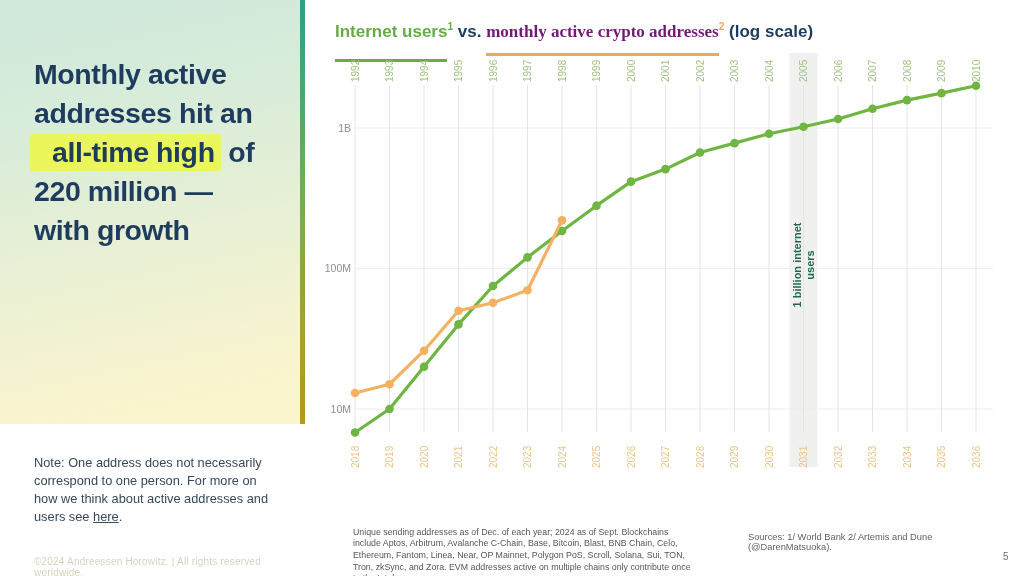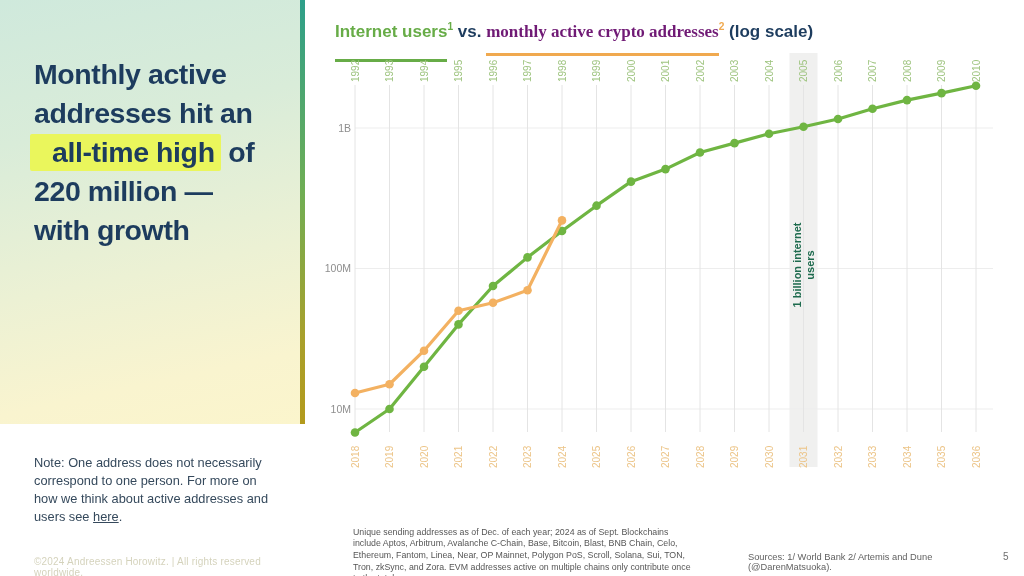--- a/index.html
+++ b/index.html
@@ -52,21 +52,21 @@
   .chart-title .s2{color:#701a75;border-bottom:3px solid #f0a94f;padding-bottom:12px;font-family:Liberation Serif, serif;}
   .chart-title sup{font-size:60%;vertical-align:super;}
   .chart-title .sup1{color:#67ac47;}
   .chart-title .sup2{color:#f0a94f;}
   #chart-svg{position:absolute;left:0;top:45px;}
   .footnote{
     position:absolute;left:48px;top:518px;width:345px;
     font-size:8.8px;line-height:11.6px;color:#565656;
   }
   .sources{
-    position:absolute;left:443px;top:552px;width:250px;
+    position:absolute;left:443px;top:532px;width:250px;
     font-size:9.3px;color:#616161;
   }
   .page-num{
     position:absolute;left:698px;top:551px;
     font-size:10px;color:#6e6e6e;
   }
 </style>
 </head>
 <body>
 

